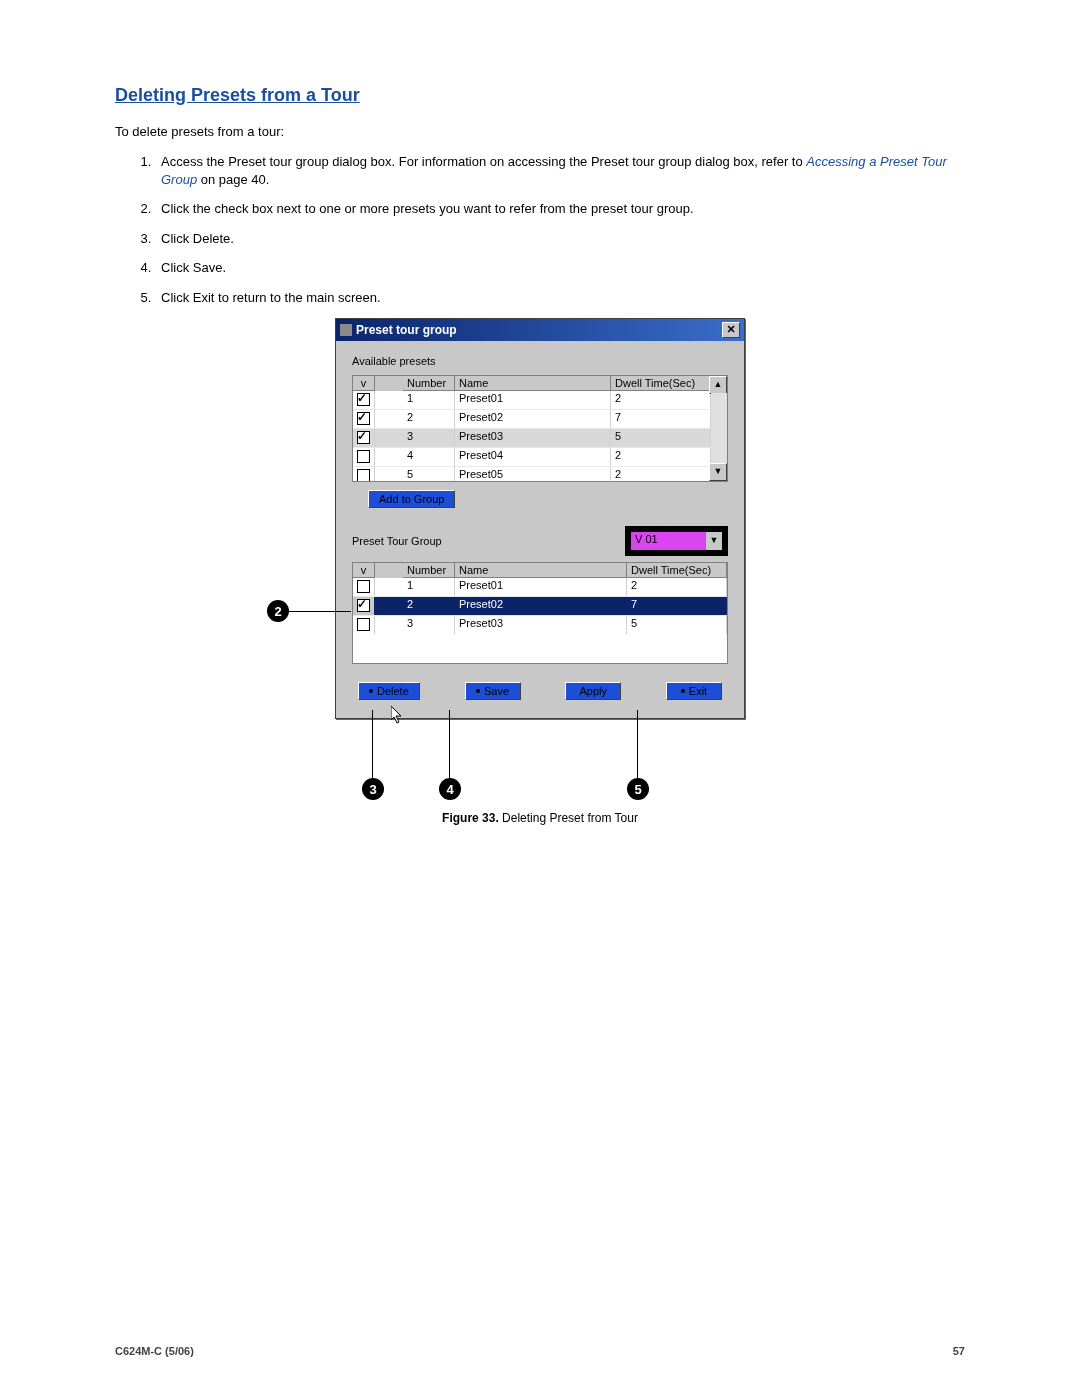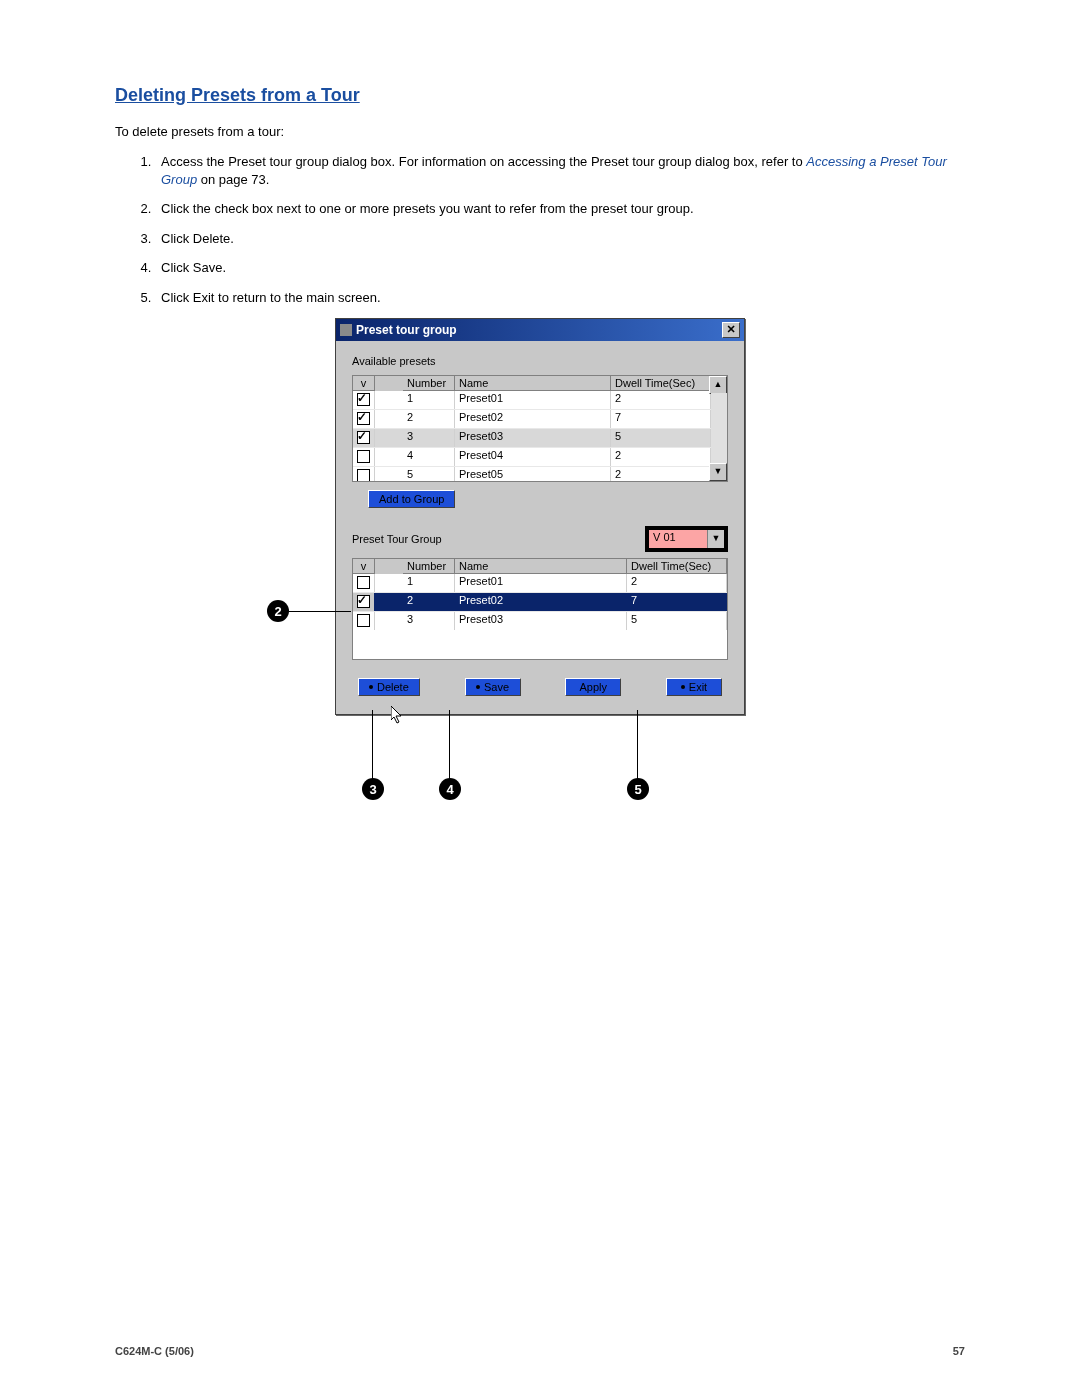--- a/index.html
+++ b/index.html
@@ -145,21 +145,21 @@
   cursor:pointer;
   font-family: inherit;
 }
 .add-btn-wrap { margin:8px 0 18px 16px;}
 .group-row {
   display:flex; align-items:center; justify-content:space-between;
   margin-bottom:6px;
 }
 .dropdown {
   display:inline-flex; align-items:stretch;
-  border:4px solid #000000; background:#fca5a5; height:18px;
+  border:6px solid #000000; background:#d946ef; height:18px;gap:16px;
 }
 .dropdown .dd-text { padding:1px 18px 1px 4px; font-size:11px; min-width:36px;}
 .dropdown .dd-arrow {
   width:16px; background:#c8c8c8;
   border-left:1px solid #808080;
   text-align:center; font-size:9px; line-height:16px; cursor:pointer;
 }
 .row-selected { background:#0a246a; color:#fff;}
 .row-selected .cell { border-right-color:#0a246a;}
 .btn-bar {
@@ -199,21 +199,21 @@
 }
 </style>
 </head>
 <body>
 
 <div class="page">
   <div class="heading">Deleting Presets from a Tour</div>
   <div class="intro">To delete presets from a tour:</div>
   <ol class="steps">
     <li>
-      <span>Access the Preset tour group dialog box. For information on accessing the Preset tour group dialog box, refer to </span><span class="link-ref">Accessing a Preset Tour Group</span><span> on page 73.</span>
+      <span>Access the Preset tour group dialog box. For information on accessing the Preset tour group dialog box, refer to </span><span class="link-ref">Accessing a Preset Tour Group</span><span> on page 40.</span>
     </li>
     <li>Click the check box next to one or more presets you want to refer from the preset tour group.</li>
     <li>Click Delete.</li>
     <li>Click Save.</li>
     <li>Click Exit to return to the main screen.</li>
   </ol>
 
   <div class="figure-wrap">
 
     <div class="bullet" style="left:-68px; top:282px;">2</div>
@@ -330,19 +330,22 @@
 
     <div class="conn-line" style="left:37px; top:392px; width:1px; height:70px;"></div>
     <div class="bullet" style="left:27px; top:460px;">3</div>
 
     <div class="conn-line" style="left:114px; top:392px; width:1px; height:70px;"></div>
     <div class="bullet" style="left:104px; top:460px;">4</div>
 
     <div class="conn-line" style="left:302px; top:392px; width:1px; height:70px;"></div>
     <div class="bullet" style="left:292px; top:460px;">5</div>
 
+    <div class="figure-caption" style="padding-top:80px;">
+      <b>Figure 33.</b><span>  Deleting Preset from Tour</span>
+    </div>
   </div>
 
   <div class="footer">
     <span>C624M-C (5/06)</span>
     <span>57</span>
   </div>
 </div>
 
 </body></html>

